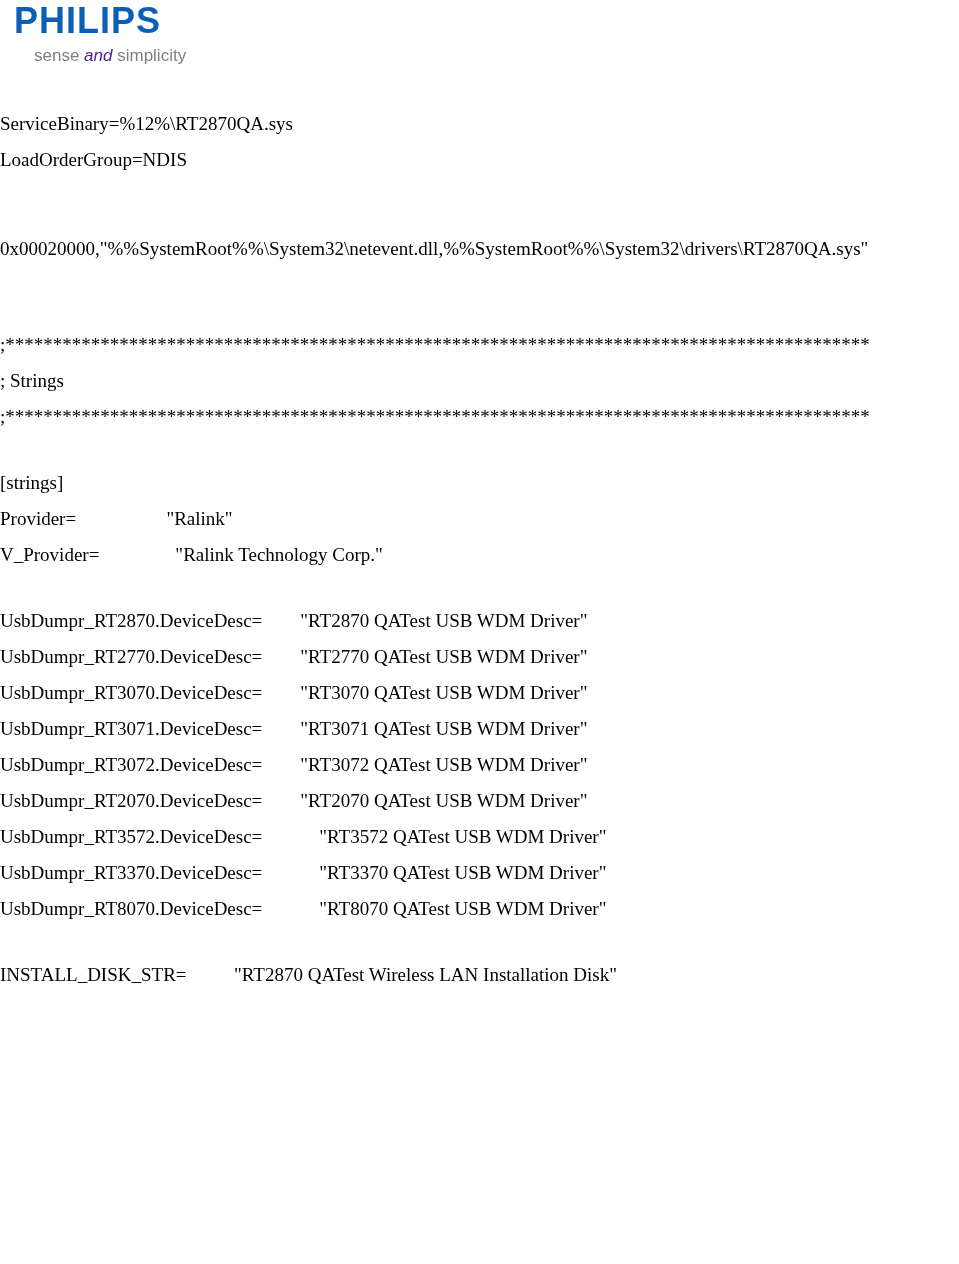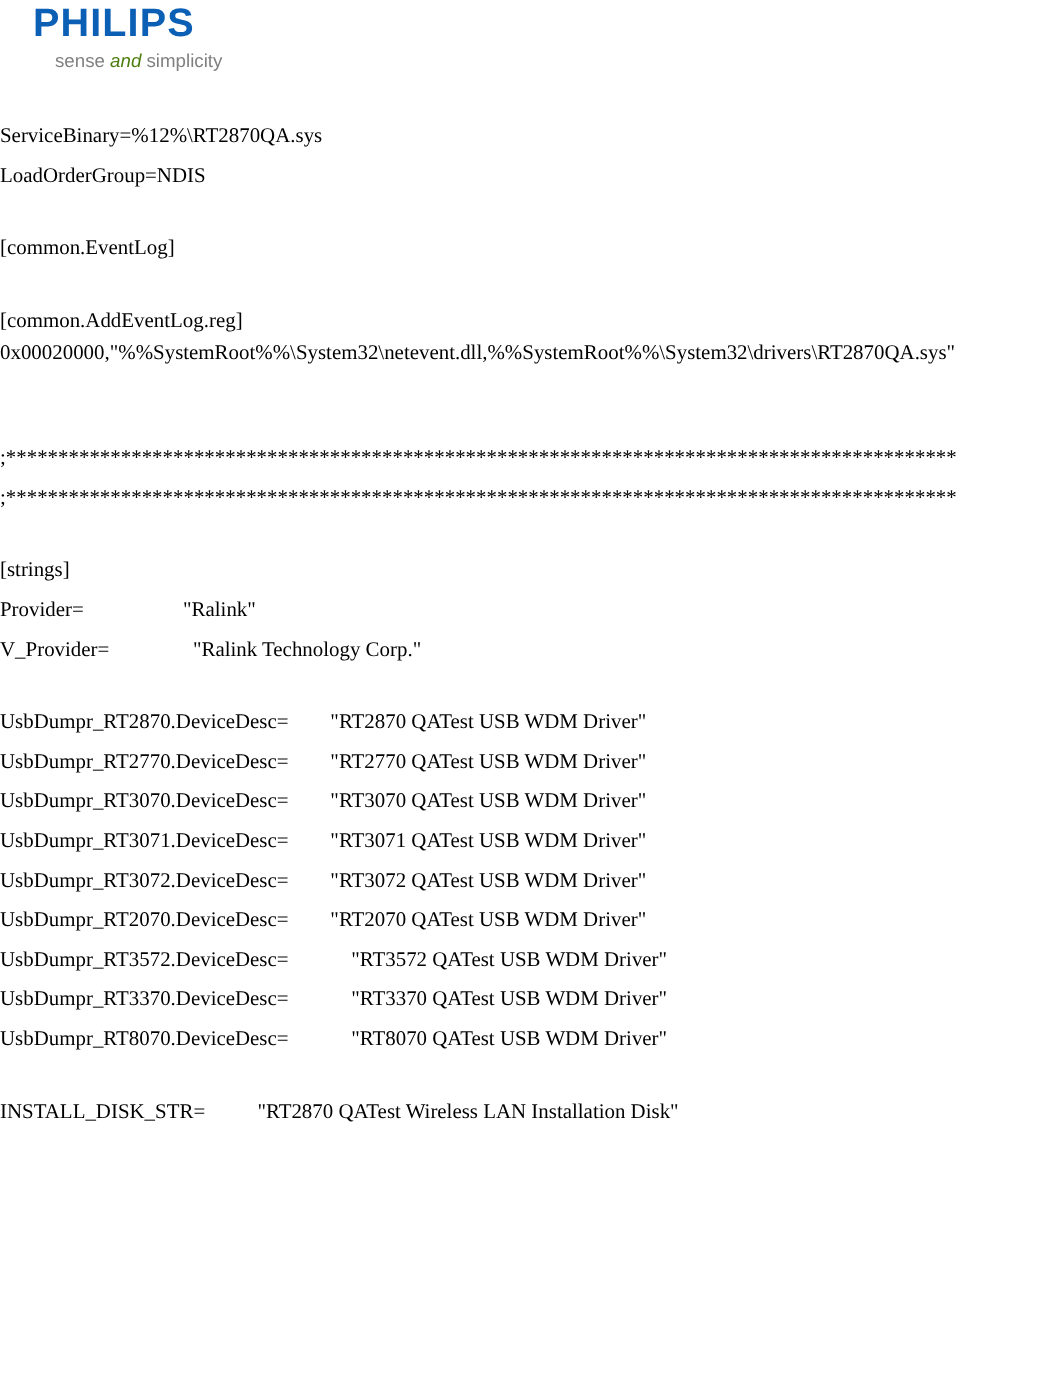--- a/index.html
+++ b/index.html
@@ -5,39 +5,39 @@
     body {
       font-family: "Times New Roman", Times, serif;
       font-size: 19px;
       margin: 0;
       padding: 0;
       width: 959px;
       color: #000;
       background: #fff;
     }
     .logo {
-      margin: 0 0 10px 30px;
+      margin: 0 0 10px 14px;
     }
     .logo-text {
       font-family: Arial, Helvetica, sans-serif;
       font-weight: bold;
       font-size: 36px;
       color: #0b5fb5;
       letter-spacing: 1px;
     }
     .logo-tagline {
       font-family: Arial, Helvetica, sans-serif;
       font-size: 17px;
       color: #808080;
       margin-left: 20px;
       margin-top: 4px;
     }
     .logo-tagline .and {
       font-style: italic;
-      color: #4d7c0f;
+      color: #4c1d95;
     }
     .content {
       margin: 0;
       padding: 0;
     }
     .line {
       margin: 0;
       padding: 7px 0;
       white-space: pre;
     }
@@ -53,27 +53,26 @@
   <div class="logo-tagline">
     <span>sense </span><span class="and">and</span><span> simplicity</span>
   </div>
 </div>
 
 <div class="content">
   <div class="blank"></div>
   <div class="line">ServiceBinary=%12%\RT2870QA.sys</div>
   <div class="line">LoadOrderGroup=NDIS</div>
   <div class="blank"></div>
-  <div class="line">[common.EventLog]</div>
   <div class="blank"></div>
-  <div class="line">[common.AddEventLog.reg]</div>
   <div class="line" style="padding-top:0">0x00020000,"%%SystemRoot%%\System32\netevent.dll,%%SystemRoot%%\System32\drivers\RT2870QA.sys"</div>
   <div class="blank"></div>
   <div class="blank"></div>
   <div class="line">;*******************************************************************************************</div>
+  <div class="line">; Strings</div>
   <div class="line">;*******************************************************************************************</div>
   <div class="blank"></div>
   <div class="line">[strings]</div>
   <div class="line">Provider=                   "Ralink"</div>
   <div class="line">V_Provider=                "Ralink Technology Corp."</div>
   <div class="blank"></div>
   <div class="line">UsbDumpr_RT2870.DeviceDesc=        "RT2870 QATest USB WDM Driver"</div>
   <div class="line">UsbDumpr_RT2770.DeviceDesc=        "RT2770 QATest USB WDM Driver"</div>
   <div class="line">UsbDumpr_RT3070.DeviceDesc=        "RT3070 QATest USB WDM Driver"</div>
   <div class="line">UsbDumpr_RT3071.DeviceDesc=        "RT3071 QATest USB WDM Driver"</div>

